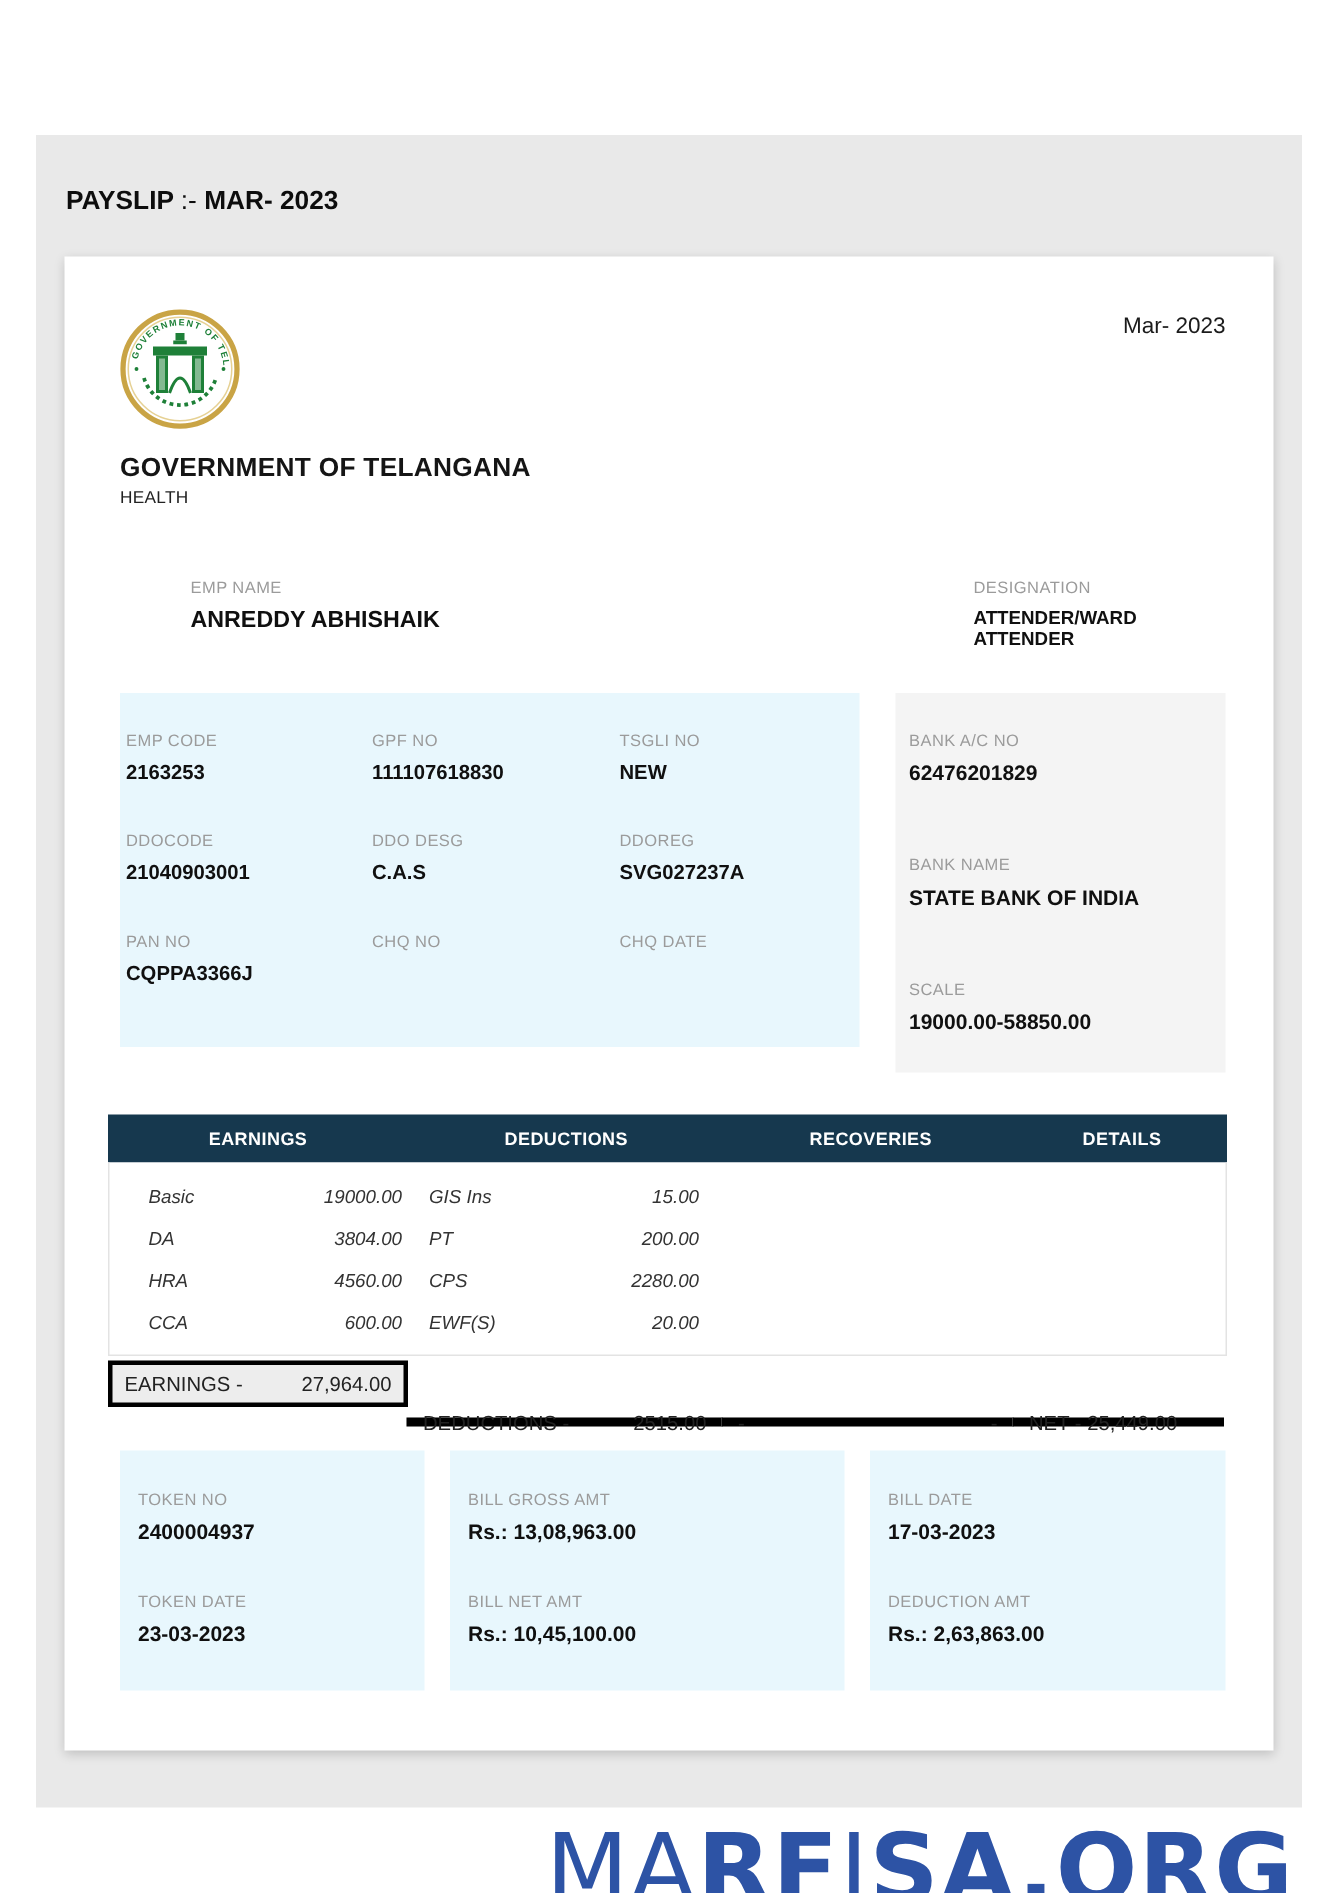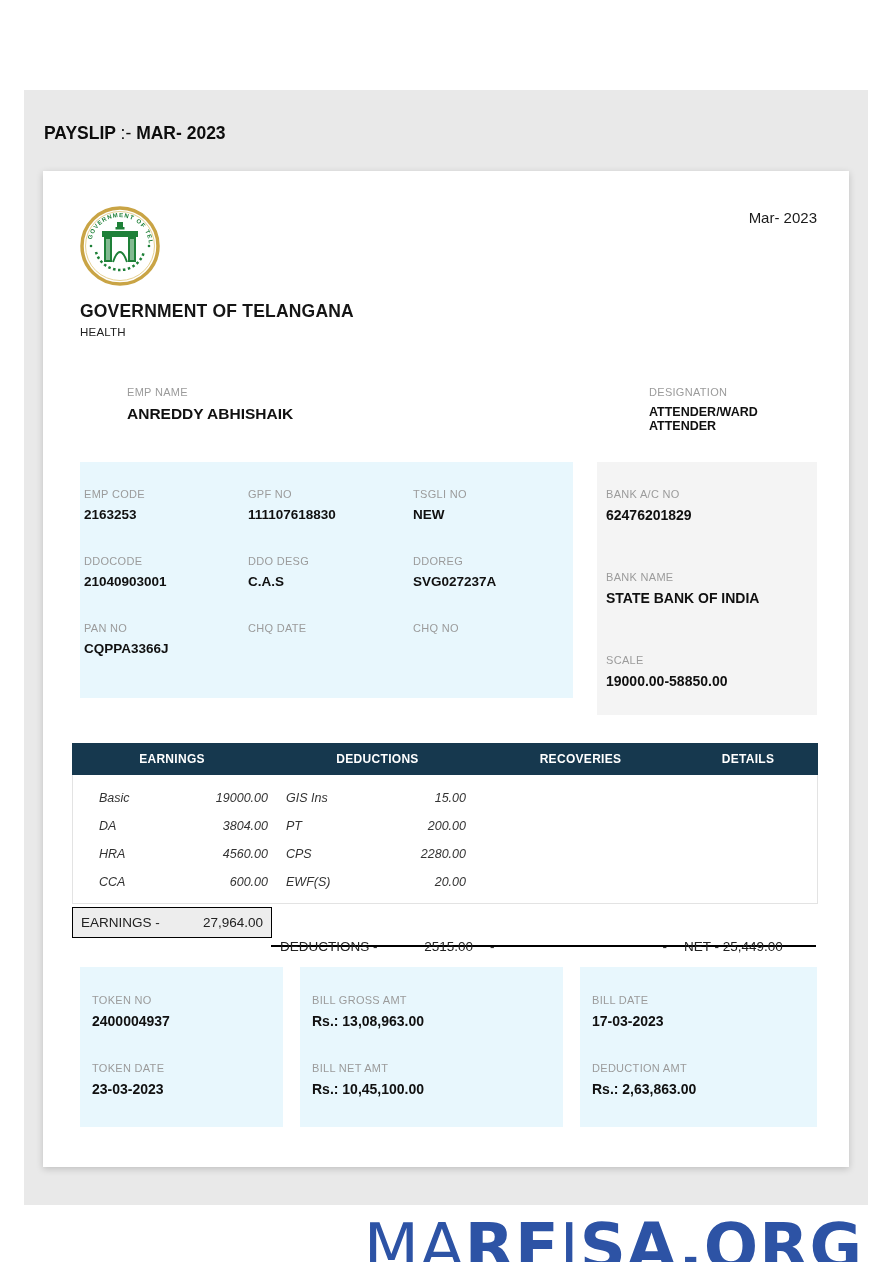--- a/index.html
+++ b/index.html
@@ -43,21 +43,21 @@
                 font-weight:bold; font-size:12px; letter-spacing:0.3px; }
   .th { text-align:center; }
   .th.c1 { width:200px; } .th.c2 { width:211px; } .th.c3 { width:195px; } .th.c4 { width:140px; }
 
   .tbl-body { border:1px solid #e3e3e3; border-top:none; background:#fff; padding:9px 0 7px 0;font-style:italic; }
   .tbl-row { display:grid; grid-template-columns:85px 84px 18px 90px 90px 1fr; padding-left:26px;
              height:28px; align-items:center; font-size:12.5px; color:#333; }
   .amt { text-align:right; }
 
   .tbl-totals { display:flex; margin-top:3px; height:31px; font-size:13.5px; color:#222; }
-  .tcell { border:1px solid #000000; background:#ededed; display:flex; justify-content:space-between;
+  .tcell { border:3px solid #000000; background:#ededed; display:flex; justify-content:space-between;
            align-items:center; padding:0 8px; }
   .tcell + .tcell { margin-left:-1px;margin-top:38px; }
   .tcell.c1 { width:200px; } .tcell.c2 { width:211px; } .tcell.c3 { width:195px; } .tcell.c4 { width:141px; }
 
   .summary-row { display:flex; margin-top:29px; gap:17px; }
   .sbox { background:#e8f7fd; min-height:159px; padding:27px 10px 30px 12px; }
   .sbox.b1 { width:203px; } .sbox.b2 { width:263px; } .sbox.b3 { width:237px; }
   .sbox .field + .field { margin-top:33px; }
   .sbox .value { font-size:14px; }
 
@@ -148,25 +148,25 @@
           </div>
           <div class="field">
             <div class="label">DDOREG</div>
             <div class="value">SVG027237A</div>
           </div>
           <div class="field">
             <div class="label">PAN NO</div>
             <div class="value">CQPPA3366J</div>
           </div>
           <div class="field">
+            <div class="label">CHQ NO</div>
+            <div class="value"></div>
+          </div>
+          <div class="field">
             <div class="label">CHQ DATE</div>
-            <div class="value"></div>
-          </div>
-          <div class="field">
-            <div class="label">CHQ NO</div>
             <div class="value"></div>
           </div>
         </div>
       </div>
 
       <div class="bank-box">
         <div class="field">
           <div class="label">BANK A/C NO</div>
           <div class="value">62476201829</div>
         </div>

